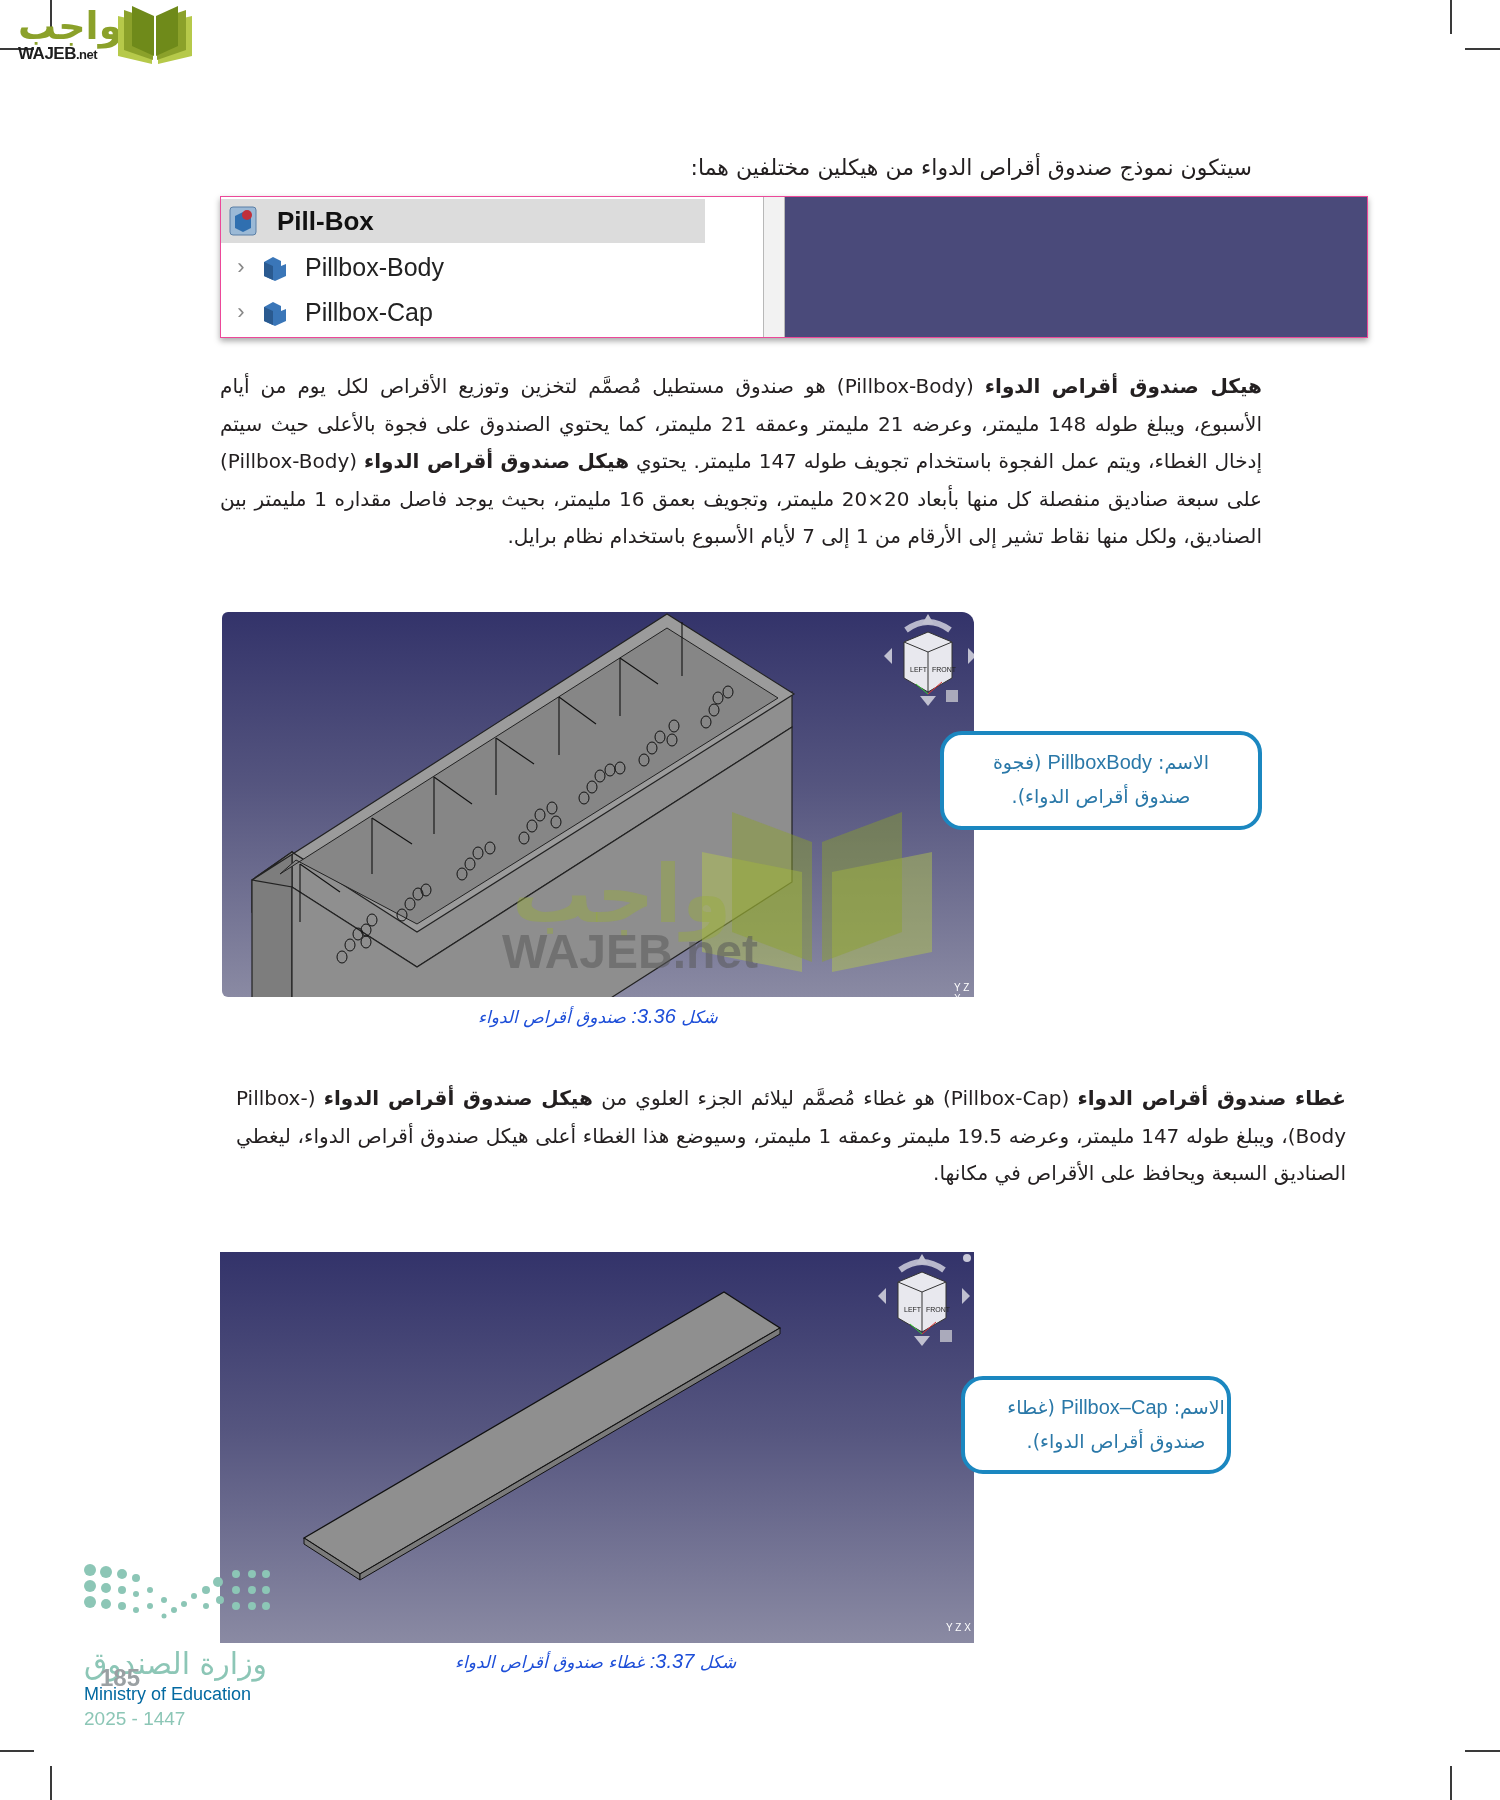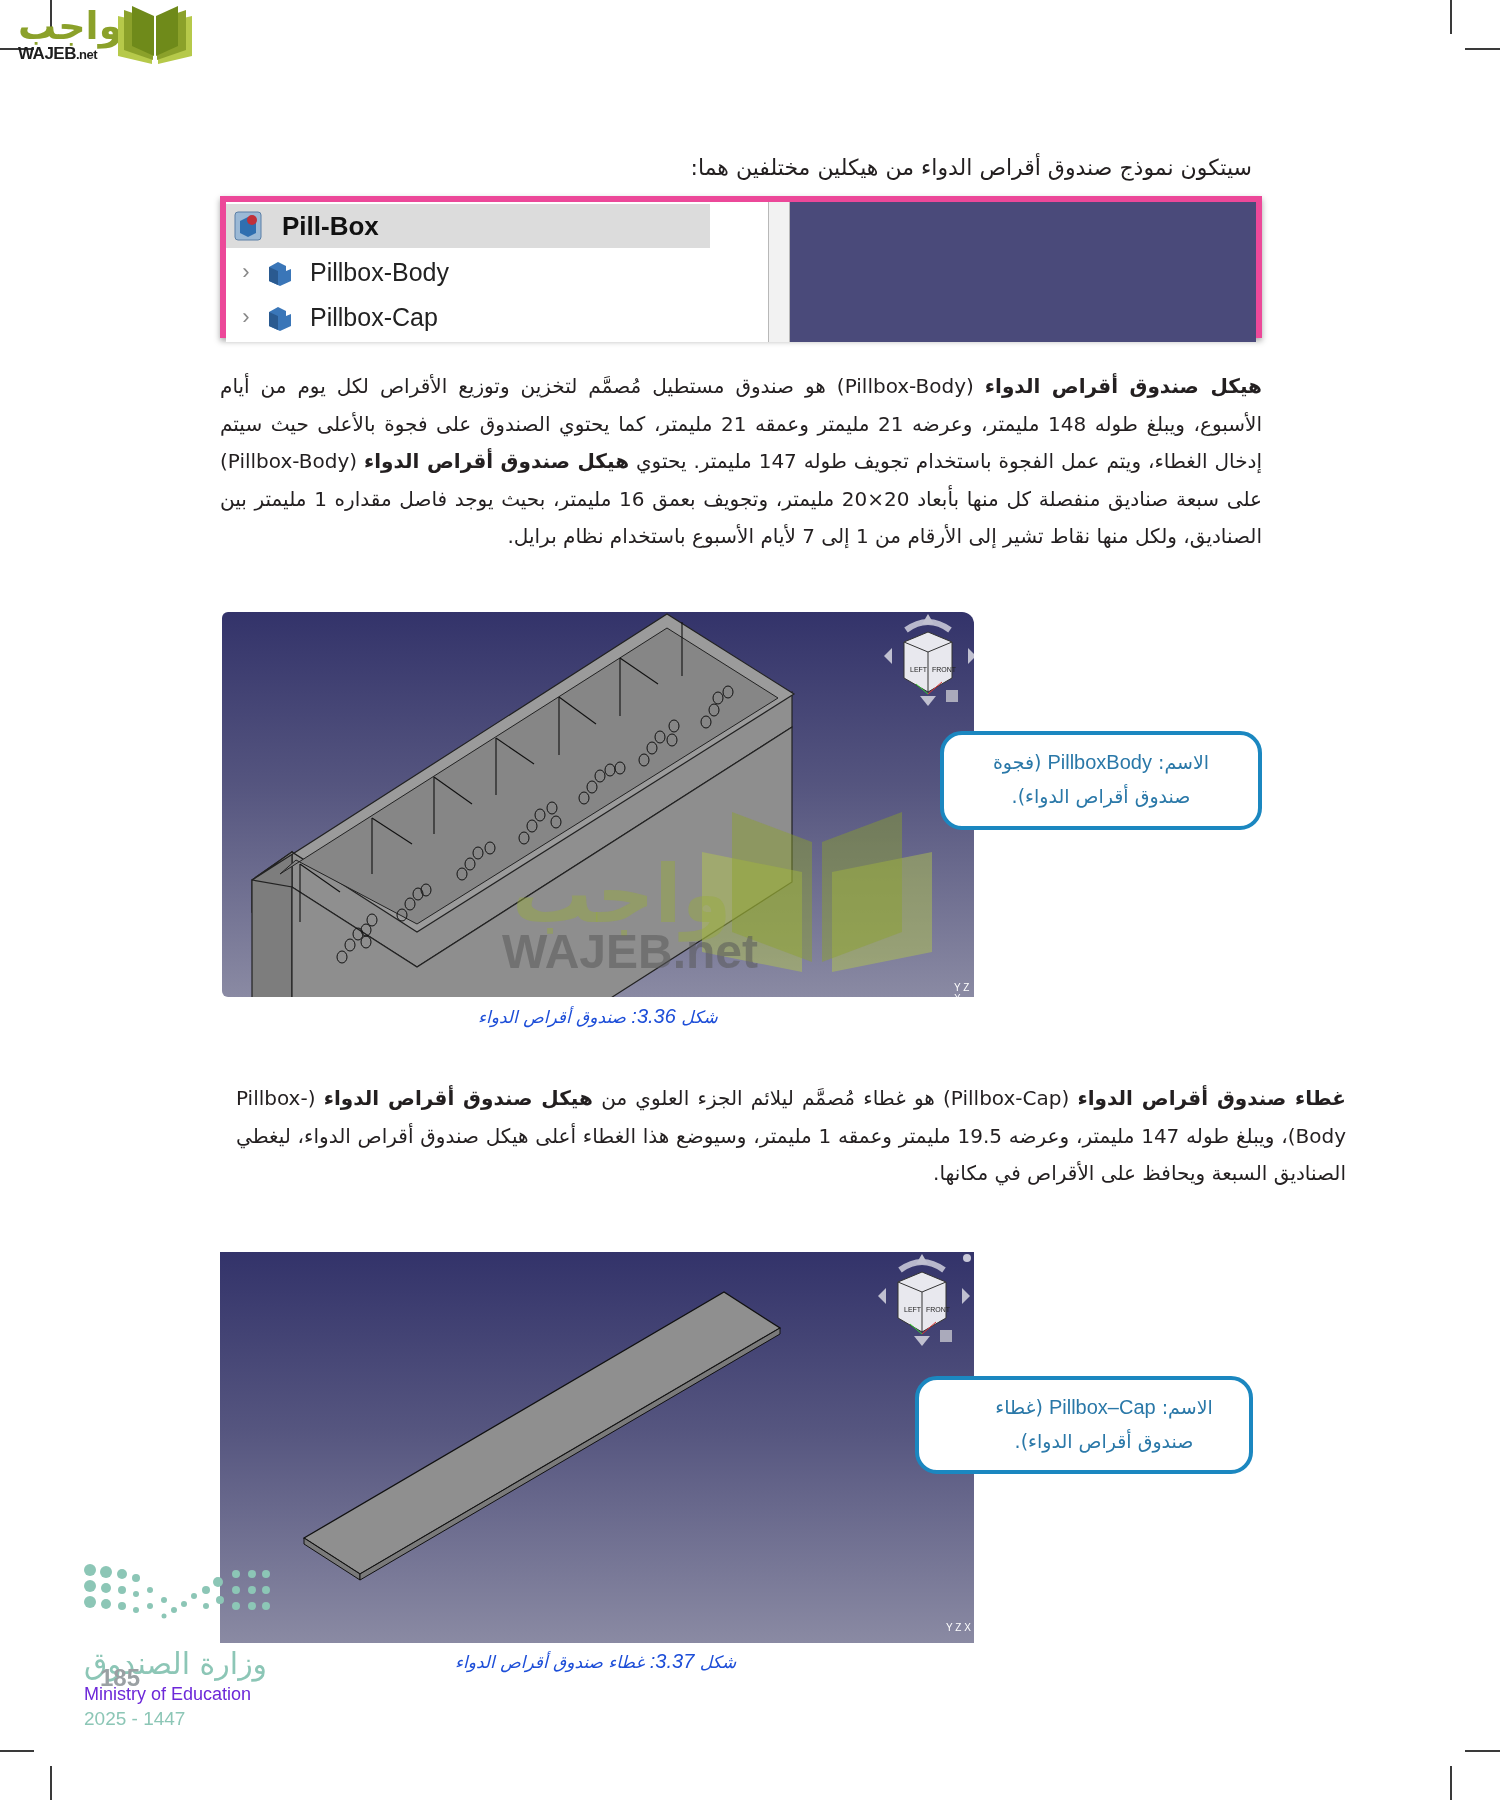--- a/index.html
+++ b/index.html
@@ -14,21 +14,21 @@
   .logo-ar { position: absolute; left: 10px; top: 0px; font-size: 38px; font-weight: bold; color: #8ba12a; direction: rtl; font-family: "DejaVu Sans", sans-serif; line-height: 44px; }
   .logo-en { position: absolute; left: 10px; top: 40px; font-size: 17px; font-weight: bold; color: #1e1e1e; font-family: "Liberation Sans", sans-serif; letter-spacing: -0.5px; }
   .logo-en small { font-size: 13px; }
   .logo-book { position: absolute; left: 106px; top: 2px; width: 82px; height: 60px; }
 
   .rtl { direction: rtl; }
 
   .intro { position: absolute; right: 248px; top: 152px; width: 700px; font-size: 22px; line-height: 32px; }
 
   
-  .tree { position: absolute; left: 220px; top: 196px; width: 1042px; height: 142px; background: #701a75; box-shadow: 0 3px 6px rgba(0,0,0,0.35); border: 6px solid #ec4899; }
+  .tree { position: absolute; left: 220px; top: 196px; width: 1148px; height: 142px; background: #701a75; box-shadow: 0 3px 6px rgba(0,0,0,0.35); border: 1px solid #ec4899; }
   .tree-left { position: absolute; left: 0; top: 0; width: 542px; height: 140px; background: #fff; }
   .tree-sep { position: absolute; left: 542px; top: 0; width: 22px; height: 140px; background: #f2f2f2; border-left: 1px solid #b8b8b8; border-right: 1px solid #b8b8b8; }
   .tree-right { position: absolute; left: 564px; top: 0; right: 0; height: 140px; background: #4a4a7a; }
   .tree-row { position: absolute; left: 0; height: 44px; display: flex; align-items: center; font-family: "Liberation Sans", sans-serif; }
   .tree-row.root { top: 2px; width: 484px; background: #dcdcdc; font-weight: bold; font-size: 26px; color: #111; }
   .tree-row.child { font-size: 25px; color: #222; }
   .tree-row .chev { width: 40px; text-align: center; color: #888; font-size: 22px; }
   .tree-row .icon { width: 28px; height: 30px; margin-right: 16px; }
   .root .icon { margin-left: 8px; margin-right: 20px; }
 
@@ -47,27 +47,27 @@
   .axis { position: absolute; font-size: 10px; color: #fff; font-family: "Liberation Sans", sans-serif; }
 
   .caption { position: absolute; font-size: 17px; color: #1d4ed8; direction: rtl; font-family: "DejaVu Sans", sans-serif; font-style: italic; }
   .caption .num { font-family: "Liberation Sans", sans-serif; font-size: 20px; }
   .cap1 { left: 478px; top: 1005px; }
   .cap2 { left: 455px; top: 1650px; }
 
   .callout { position: absolute; background: #fff; border: 4px solid #1b87c0; border-radius: 22px; color: #2a78a8; font-size: 19px; line-height: 34px; direction: rtl; text-align: center; padding-top: 10px; }
   .callout .en { font-family: Liberation Sans, sans-serif; font-size: 20px; }
   .co1 { left: 940px; top: 731px; width: 322px; height: 99px; }
-  .co2 { left: 915px; top: 1376px; width: 338px; height: 98px; padding-left: 40px; }
+  .co2 { left: 961px; top: 1376px; width: 270px; height: 98px; padding-left: 40px; }
 
   
   .ministry { position: absolute; left: 80px; top: 1560px; width: 200px; height: 170px; }
   .min-ar { position: absolute; left: 4px; top: 86px; font-size: 30px; color: #8cc6b6; direction: rtl; font-family: "DejaVu Sans", sans-serif; }
   .page-num { position: absolute; left: 20px; top: 104px; font-size: 24px; font-weight: bold; color: #9aa0a3; font-family: "Liberation Sans", sans-serif; }
-  .min-en { position: absolute; left: 4px; top: 124px; font-size: 18px; color: #6d28d9; font-family: "Liberation Sans", sans-serif; }
+  .min-en { position: absolute; left: 4px; top: 124px; font-size: 18px; color: #0369a1; font-family: "Liberation Sans", sans-serif; }
   .min-year { position: absolute; left: 4px; top: 148px; font-size: 19px; color: #8cc6b6; font-family: "Liberation Sans", sans-serif; }
 
   .wm { position: absolute; pointer-events: none; }
 </style>
 </head>
 <body>
 
 <div class="crop" style="left:50px;top:0;width:2px;height:34px;"></div>
 <div class="crop" style="left:0;top:48px;width:34px;height:2px;"></div>
 <div class="crop" style="left:1450px;top:0;width:2px;height:34px;"></div>

